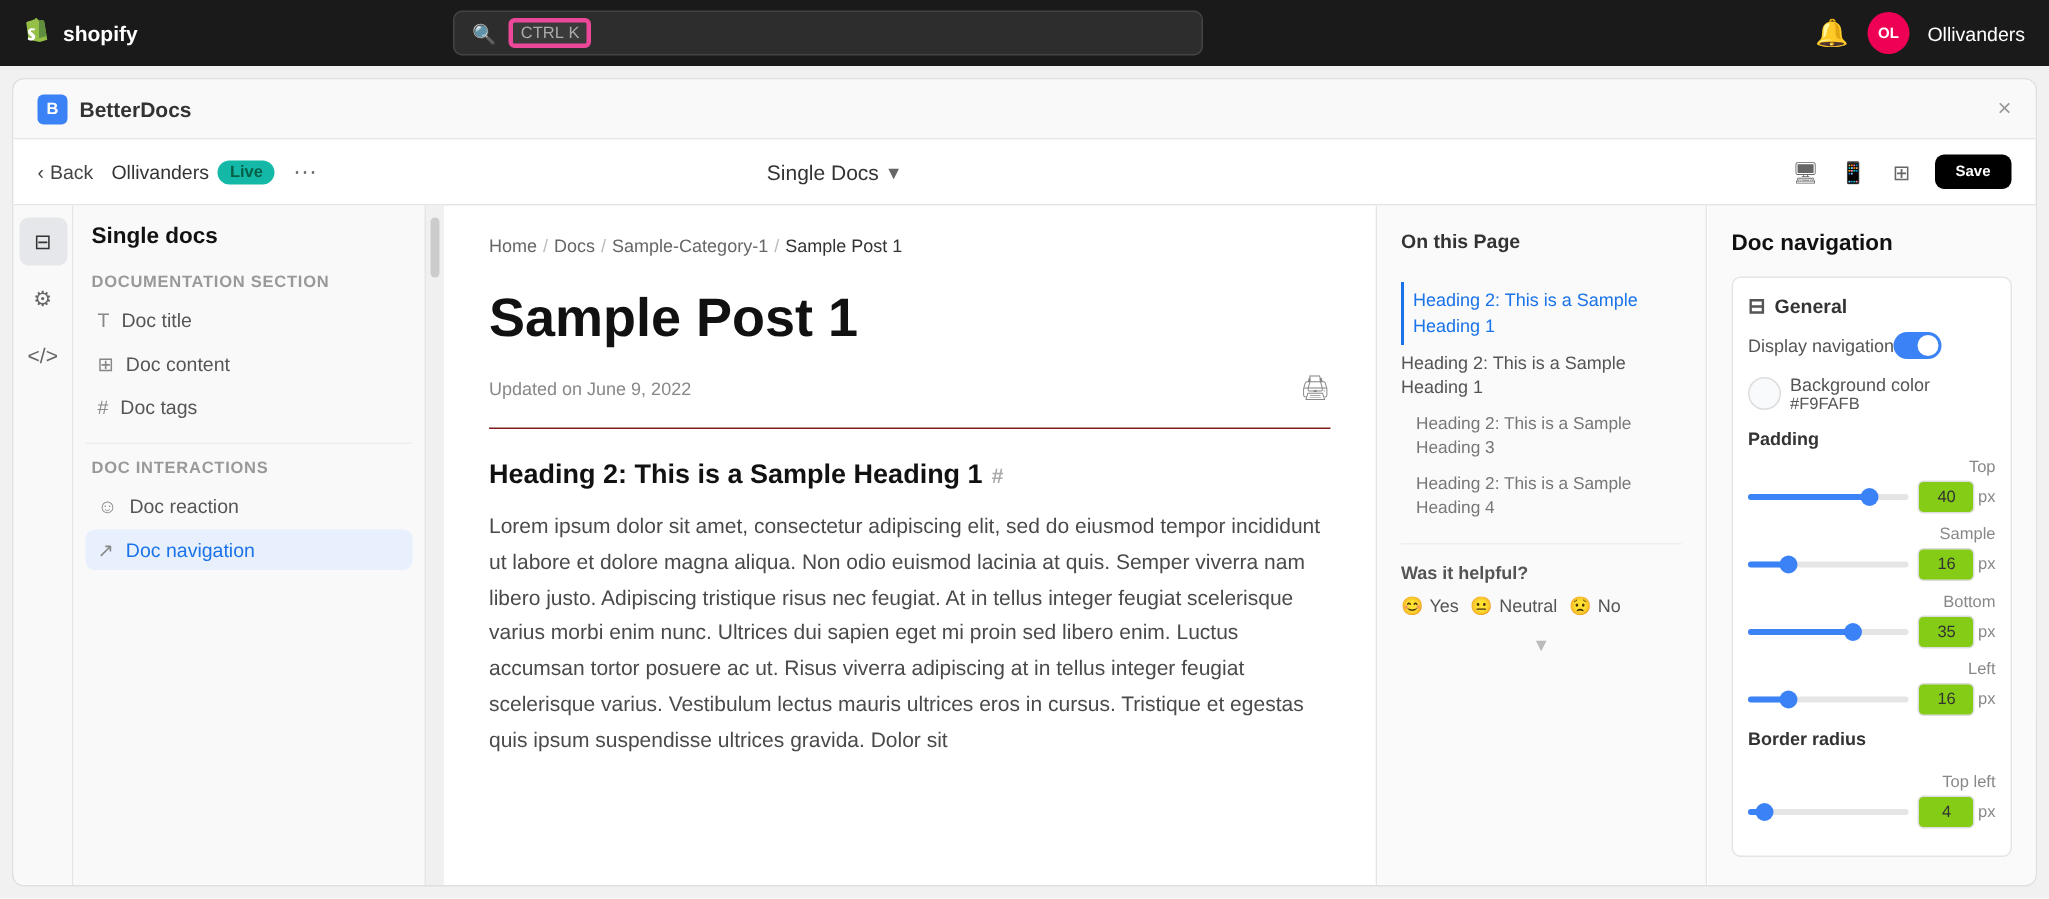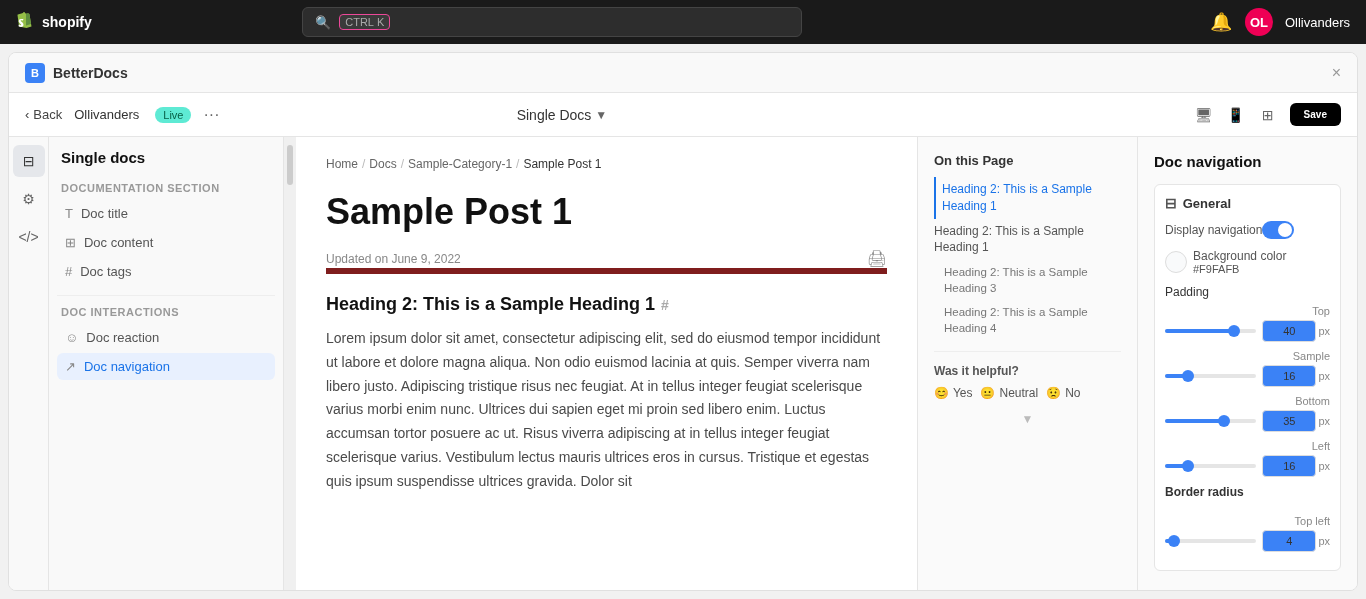--- a/index.html
+++ b/index.html
@@ -20,26 +20,26 @@
     .shopify-logo svg { width: 20px; height: 20px; }
     .search-bar {
       flex: 1; max-width: 500px; margin: 0 auto;
       background: #2d2d2d; border: 1px solid #444; border-radius: 6px;
       display: flex; align-items: center; padding: 0 12px; height: 30px; gap: 8px;
     }
     .search-bar input {
       background: transparent; border: none; outline: none; color: #ccc; font-size: 13px; flex: 1;
     }
     .search-shortcut {
-      background: #3a3a3a; border: 1px solid #ec4899; border-radius: 4px;
+      background: #3a3a3a; border: 3px solid #ec4899; border-radius: 4px;
       padding: 1px 5px; font-size: 11px; color: #aaa; display: flex; gap: 3px;
     }
     .nav-right { display: flex; align-items: center; gap: 12px; margin-left: auto; }
     .bell-icon { color: #ccc; font-size: 18px; }
-    .avatar { width: 28px; height: 28px; border-radius: 50%; background: #e05; display: flex; align-items: center; justify-content: center; color: white; font-size: 13px; font-weight: 700; }
+    .avatar { width: 28px; height: 28px; border-radius: 50%; background: #e05; display: flex; align-items: center; justify-content: center; color: white; font-size: 10px; font-weight: 700; }
     .store-name { color: #fff; font-size: 13px; }
 
     
     .app-window {
       background: #fff;
       border: 1px solid #e0e0e0;
       border-radius: 8px;
       margin: 8px;
       height: calc(599px - 44px - 16px);
       display: flex;
@@ -65,21 +65,21 @@
       border-bottom: 1px solid #e5e5e5;
       height: 44px;
       display: flex;
       align-items: center;
       padding: 0 16px;
       gap: 12px;
     }
     .back-btn { display: flex; align-items: center; gap: 4px; color: #444; font-size: 13px; cursor: pointer; }
     .store-badge { display: flex; align-items: center; gap: 6px; }
     .store-badge-name { font-size: 13px; color: #333; }
-    .live-badge { background: #5eead4; color: #065f46; font-size: 11px; font-weight: 400; padding: 2px 8px; border-radius: 12px; margin-left: 10px; }
+    .live-badge { background: #14b8a6; color: #065f46; font-size: 11px; font-weight: 700; padding: 2px 8px; border-radius: 12px; }
     .more-btn { color: #666; font-size: 16px; cursor: pointer; }
     .center-nav { margin: 0 auto; display: flex; align-items: center; gap: 4px; }
     .center-nav-label { font-size: 14px; color: #333; font-weight: 500; }
     .center-nav-arrow { color: #666; font-size: 12px; }
     .toolbar-right { margin-left: auto; display: flex; align-items: center; gap: 8px; }
     .view-icons { display: flex; gap: 4px; }
     .view-icon { width: 28px; height: 28px; border-radius: 4px; display: flex; align-items: center; justify-content: center; color: #666; font-size: 14px; cursor: pointer; }
     .save-btn { background: #000; color: #fff; border: none; border-radius: 6px; padding: 6px 14px; font-size: 10px; font-weight: 600; cursor: pointer; }
 
     
@@ -105,30 +105,30 @@
       padding: 20px 30px;
       position: relative;
     }
 
     .breadcrumb { display: flex; align-items: center; gap: 4px; font-size: 12px; color: #999; margin-bottom: 20px; }
     .breadcrumb a { color: #666; text-decoration: none; }
     .breadcrumb .current { color: #333; font-weight: 500; }
     .breadcrumb-sep { color: #bbb; }
 
     .doc-title { font-size: 36px; font-weight: 800; color: #111; margin-bottom: 16px; }
-    .doc-meta { display: flex; justify-content: space-between; align-items: center; border-bottom: 6px solid #7f1d1d; margin-bottom: 20px; font-size: 12px; color: #888; }
+    .doc-meta { display: flex; justify-content: space-between; align-items: center; padding-bottom: 16px; border-bottom: 1px solid #7f1d1d; margin-bottom: 20px; font-size: 12px; color: #888; }
     .print-icon { font-size: 16px; color: #888; }
 
     .doc-heading2 { font-size: 18px; font-weight: 700; color: #111; margin-bottom: 12px; display: flex; align-items: center; gap: 6px; }
     .heading-anchor { color: #aaa; font-size: 14px; }
     .doc-body { font-size: 14px; line-height: 1.7; color: #4a4a4a; }
 
     
     .on-this-page { width: 220px; border-left: 1px solid #e5e5e5; padding: 16px; background: #fafafa; flex-shrink: 0; overflow-y: auto; }
-    .on-this-page-title { font-size: 13px; font-weight: 700; color: #333; margin-bottom: 9px; }
+    .on-this-page-title { font-size: 13px; font-weight: 700; color: #333; margin-bottom: 20px; }
     .toc-item { font-size: 12px; color: #555; padding: 4px 0; cursor: pointer; line-height: 1.4; }
     .toc-item.active { color: #1a73e8; border-left: 2px solid #1a73e8; padding-left: 6px; }
     .toc-item.sub { padding-left: 10px; font-size: 11.5px; color: #777; }
     .toc-sep { border-bottom: 1px solid #eee; margin: 10px 0; }
     .helpful-section { margin-top: 12px; }
     .helpful-title { font-size: 12px; font-weight: 600; color: #555; margin-bottom: 8px; }
     .helpful-buttons { display: flex; gap: 8px; align-items: center; flex-wrap: wrap; }
     .helpful-btn { display: flex; align-items: center; gap: 4px; font-size: 12px; color: #555; cursor: pointer; }
 
     
@@ -138,29 +138,29 @@
     .panel-section-header { display: flex; align-items: center; gap: 6px; font-size: 13px; font-weight: 600; color: #333; margin-bottom: 10px; }
     .panel-section-icon { font-size: 14px; color: #555; }
     .control-row { display: flex; align-items: center; justify-content: flex-start; margin-bottom: 10px; }
     .control-label { font-size: 12px; color: #555; }
     .toggle { width: 32px; height: 18px; background: #3b82f6; border-radius: 9px; position: relative; cursor: pointer; }
     .toggle-dot { width: 14px; height: 14px; background: #fff; border-radius: 50%; position: absolute; right: 2px; top: 2px; }
     .color-picker { display: flex; align-items: center; gap: 6px; margin-bottom: 10px; }
     .color-swatch { width: 22px; height: 22px; border-radius: 50%; background: #f9fafb; border: 1px solid #ddd; }
     .color-hex { font-size: 11px; color: #555; }
 
-    .padding-label { font-size: 12px; font-weight: 400; color: #333; margin-bottom: 6px; }
+    .padding-label { font-size: 12px; font-weight: 700; color: #333; margin-bottom: 6px; }
     .padding-row { margin-bottom: 8px; }
     .padding-side { font-size: 11px; color: #888; margin-bottom: 3px; text-align: right; }
     .slider-row { display: flex; align-items: center; gap: 6px; }
     .slider-track { flex: 1; height: 4px; background: #e5e5e5; border-radius: 2px; position: relative; }
     .slider-fill { height: 4px; background: #3b82f6; border-radius: 2px; position: absolute; left: 0; top: 0; }
     .slider-thumb { width: 12px; height: 12px; background: #3b82f6; border-radius: 50%; position: absolute; top: -4px; transform: translateX(-50%); }
     .slider-value-box { display: flex; align-items: center; gap: 2px; }
-    .slider-value { width: 54px; height: 22px; border: 1px solid #ddd; border-radius: 4px; font-size: 11px; text-align: center; color: #333; background: #3b82f6; display: flex; align-items: center; justify-content: center; }
+    .slider-value { width: 38px; height: 22px; border: 1px solid #ddd; border-radius: 4px; font-size: 11px; text-align: center; color: #333; background: #84cc16; display: flex; align-items: center; justify-content: center; }
     .slider-unit { font-size: 11px; color: #888; }
 
     .border-radius-label { font-size: 12px; font-weight: 600; color: #333; margin-bottom: 16px; margin-top: 8px; }
 
     
     .inner-sidebar { display: flex; }
     .left-icon-bar { width: 40px; border-right: 1px solid #e5e5e5; background: #f9f9f9; display: flex; flex-direction: column; align-items: center; padding-top: 8px; gap: 6px; }
     .left-sidebar-content { width: 235px; background: #f9f9f9; border-right: 1px solid #e5e5e5; padding: 12px 8px; overflow-y: auto; }
   </style>
 </head>

